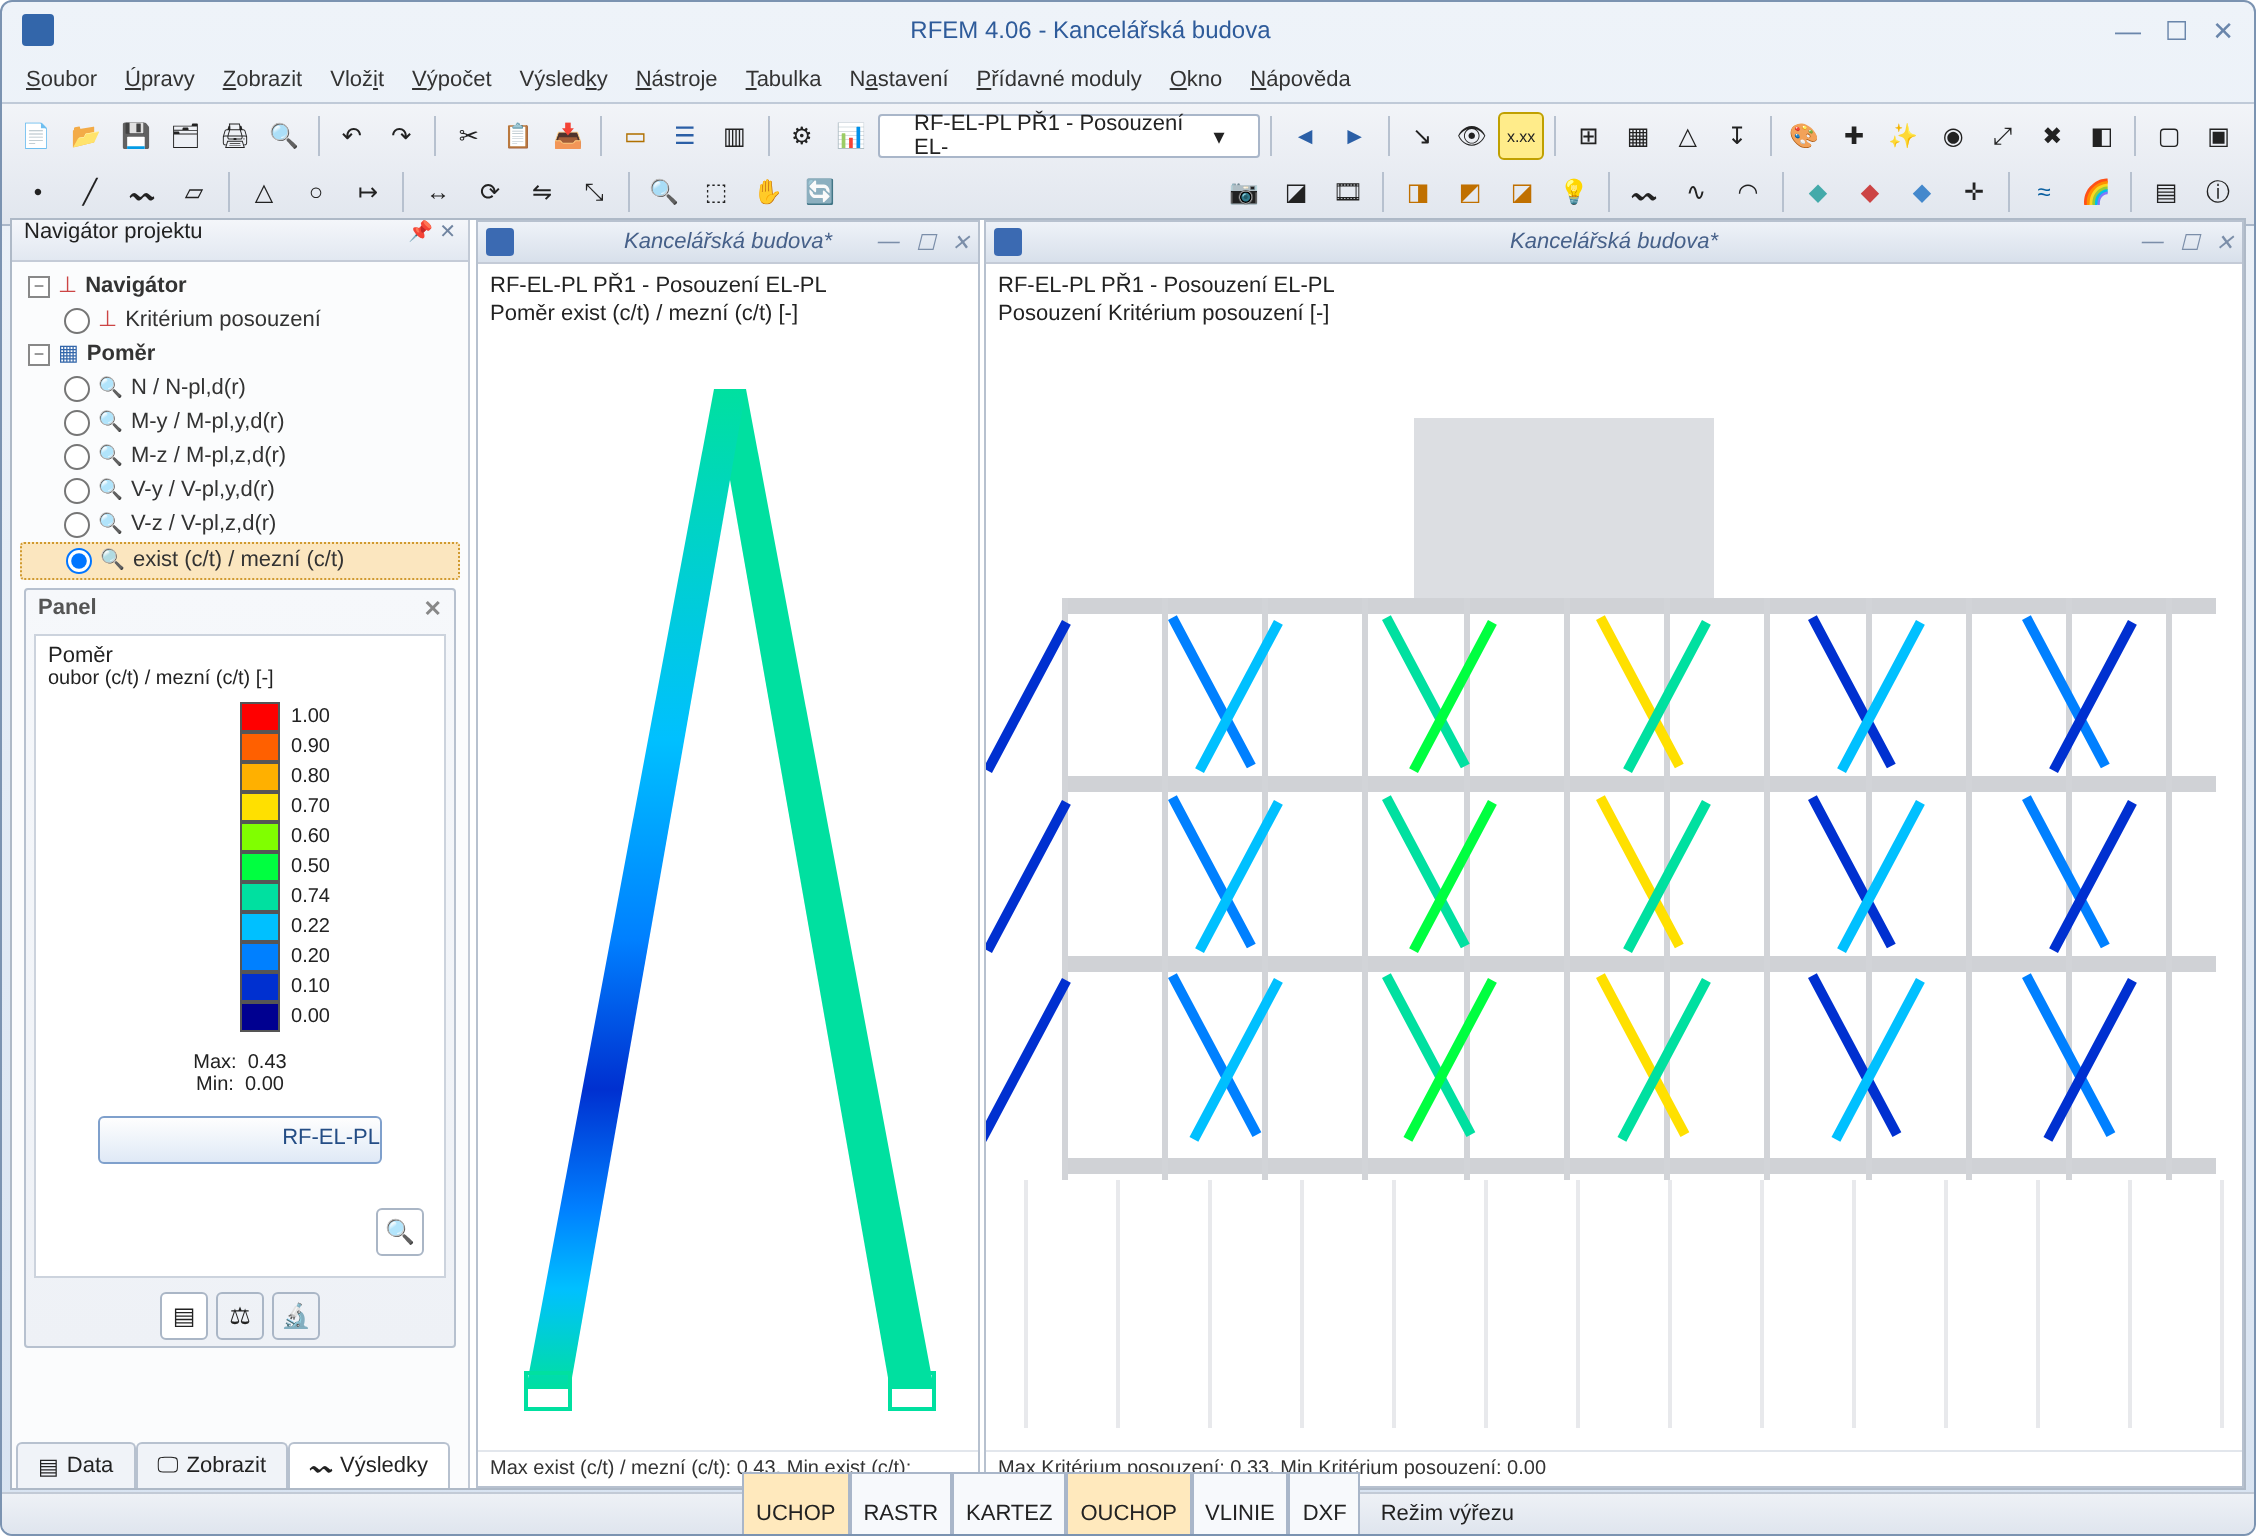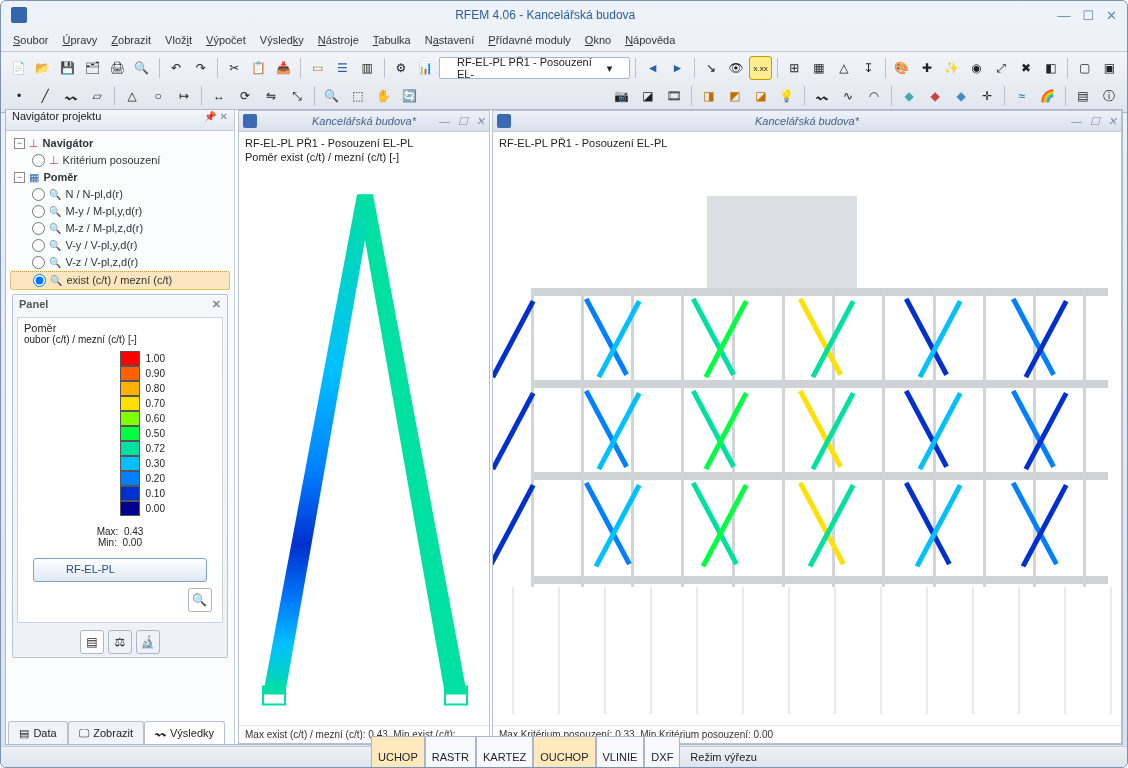--- a/index.html
+++ b/index.html
@@ -27,21 +27,21 @@
   .tree-row .mag{color:#1a4e9e;font-size:10px;}
   .tree-row.sel{background:#fbe6bf;border:1px dotted #d09a30;border-radius:2px;}
   .panel{margin:4px 6px 0 6px;border:1px solid #b7c1cf;background:linear-gradient(#f6f8fb,#eef1f6);border-radius:2px;flex:0 0 auto;}
   .panel-title{height:18px;display:flex;align-items:center;justify-content:space-between;padding:0 6px;font-weight:bold;color:#555;}
   .panel-title .x{color:#888;cursor:pointer;}
   .panel-body{background:#fff;margin:4px;border:1px solid #ccd3dd;padding:4px 6px 8px 6px;}
   .legend{display:flex;flex-direction:column;gap:0;font-size:10px;align-items:flex-end;width:90px;margin:6px auto 6px auto;}
   .legend-row{display:flex;align-items:center;gap:6px;}
   .legend-sw{width:18px;height:13px;border:1px solid #555;}
   .panel-stats{font-size:10px;padding:4px 0;}
-  .panel-btn{display:block;margin:6px auto 4px auto;width:140px;height:22px;background:linear-gradient(#fefefe,#dfe9f6);border:1px solid #7fa0cc;border-radius:3px;cursor:pointer;text-align:left;line-height:20px;color:#244d85;padding-left:32px;}
+  .panel-btn{display:block;margin:6px auto 20px auto;width:140px;height:22px;background:linear-gradient(#fefefe,#dfe9f6);border:1px solid #7fa0cc;border-radius:3px;cursor:pointer;text-align:right;line-height:20px;color:#244d85;}
   .panel-foot{display:flex;justify-content:flex-end;padding:2px 4px;gap:4px;}
   .nav-tabs{position:absolute;left:2px;bottom:0;display:flex;gap:0;font-size:11px;}
   .nav-tab{padding:3px 10px;border:1px solid #b7c1cf;border-bottom:none;background:#f0f3f8;border-top-left-radius:3px;border-top-right-radius:3px;display:flex;align-items:center;gap:4px;}
   .nav-tab.active{background:#fff;}
   .view{position:absolute;top:0;bottom:0;border:1px solid #b7c1cf;background:#fff;display:flex;flex-direction:column;}
   .view.left{left:232px;width:250px;}
   .view.right{left:486px;right:0;}
   .view-title{height:20px;background:linear-gradient(#eef2f8,#d8e0eb);border-bottom:1px solid #c4cbd7;display:flex;align-items:center;justify-content:center;font-style:italic;color:#466089;position:relative;}
   .view-title .vicon{position:absolute;left:4px;width:14px;height:14px;background:#3b6ab2;border-radius:2px;}
   .view-title .vbtns{position:absolute;right:4px;display:flex;gap:8px;color:#7b8ea9;font-size:11px;}
@@ -272,25 +272,25 @@
               <div class="legend-row">
                 <div class="legend-sw" style="background:#80ff00"></div>
                 <span>0.60</span>
               </div>
               <div class="legend-row">
                 <div class="legend-sw" style="background:#00ff40"></div>
                 <span>0.50</span>
               </div>
               <div class="legend-row">
                 <div class="legend-sw" style="background:#00e0a0"></div>
-                <span>0.72</span>
+                <span>0.74</span>
               </div>
               <div class="legend-row">
                 <div class="legend-sw" style="background:#00c0ff"></div>
-                <span>0.30</span>
+                <span>0.22</span>
               </div>
               <div class="legend-row">
                 <div class="legend-sw" style="background:#0080ff"></div>
                 <span>0.20</span>
               </div>
               <div class="legend-row">
                 <div class="legend-sw" style="background:#0030d0"></div>
                 <span>0.10</span>
               </div>
               <div class="legend-row">
@@ -362,20 +362,21 @@
         <div class="vicon"></div>
         <span>Kancelářská budova*</span>
         <div class="vbtns">
             <span>—</span>
             <span>☐</span>
             <span>✕</span>
           </div>
       </div>
       <div class="view-head">
         <div>RF-EL-PL PŘ1 - Posouzení EL-PL</div>
+        <div>Posouzení Kritérium posouzení [-]</div>
       </div>
       <div class="canvas">
         <div class="bg-model" id="bg-model">
             <div class="box3d" style="left:34%;top:8%;width:24%;height:16%"></div>
             <div class="floor" style="top:24%"></div>
             <div class="floor" style="top:40%"></div>
             <div class="floor" style="top:56%"></div>
             <div class="floor" style="top:74%"></div>
             <div style="position:absolute;left:3%;right:1%;top:76%;height:22%;background:repeating-linear-gradient(90deg,#e8e9ec 0 2px,transparent 2px 46px);"></div>
             <div class="col" style="left:6%;top:24%;height:52%"></div>

